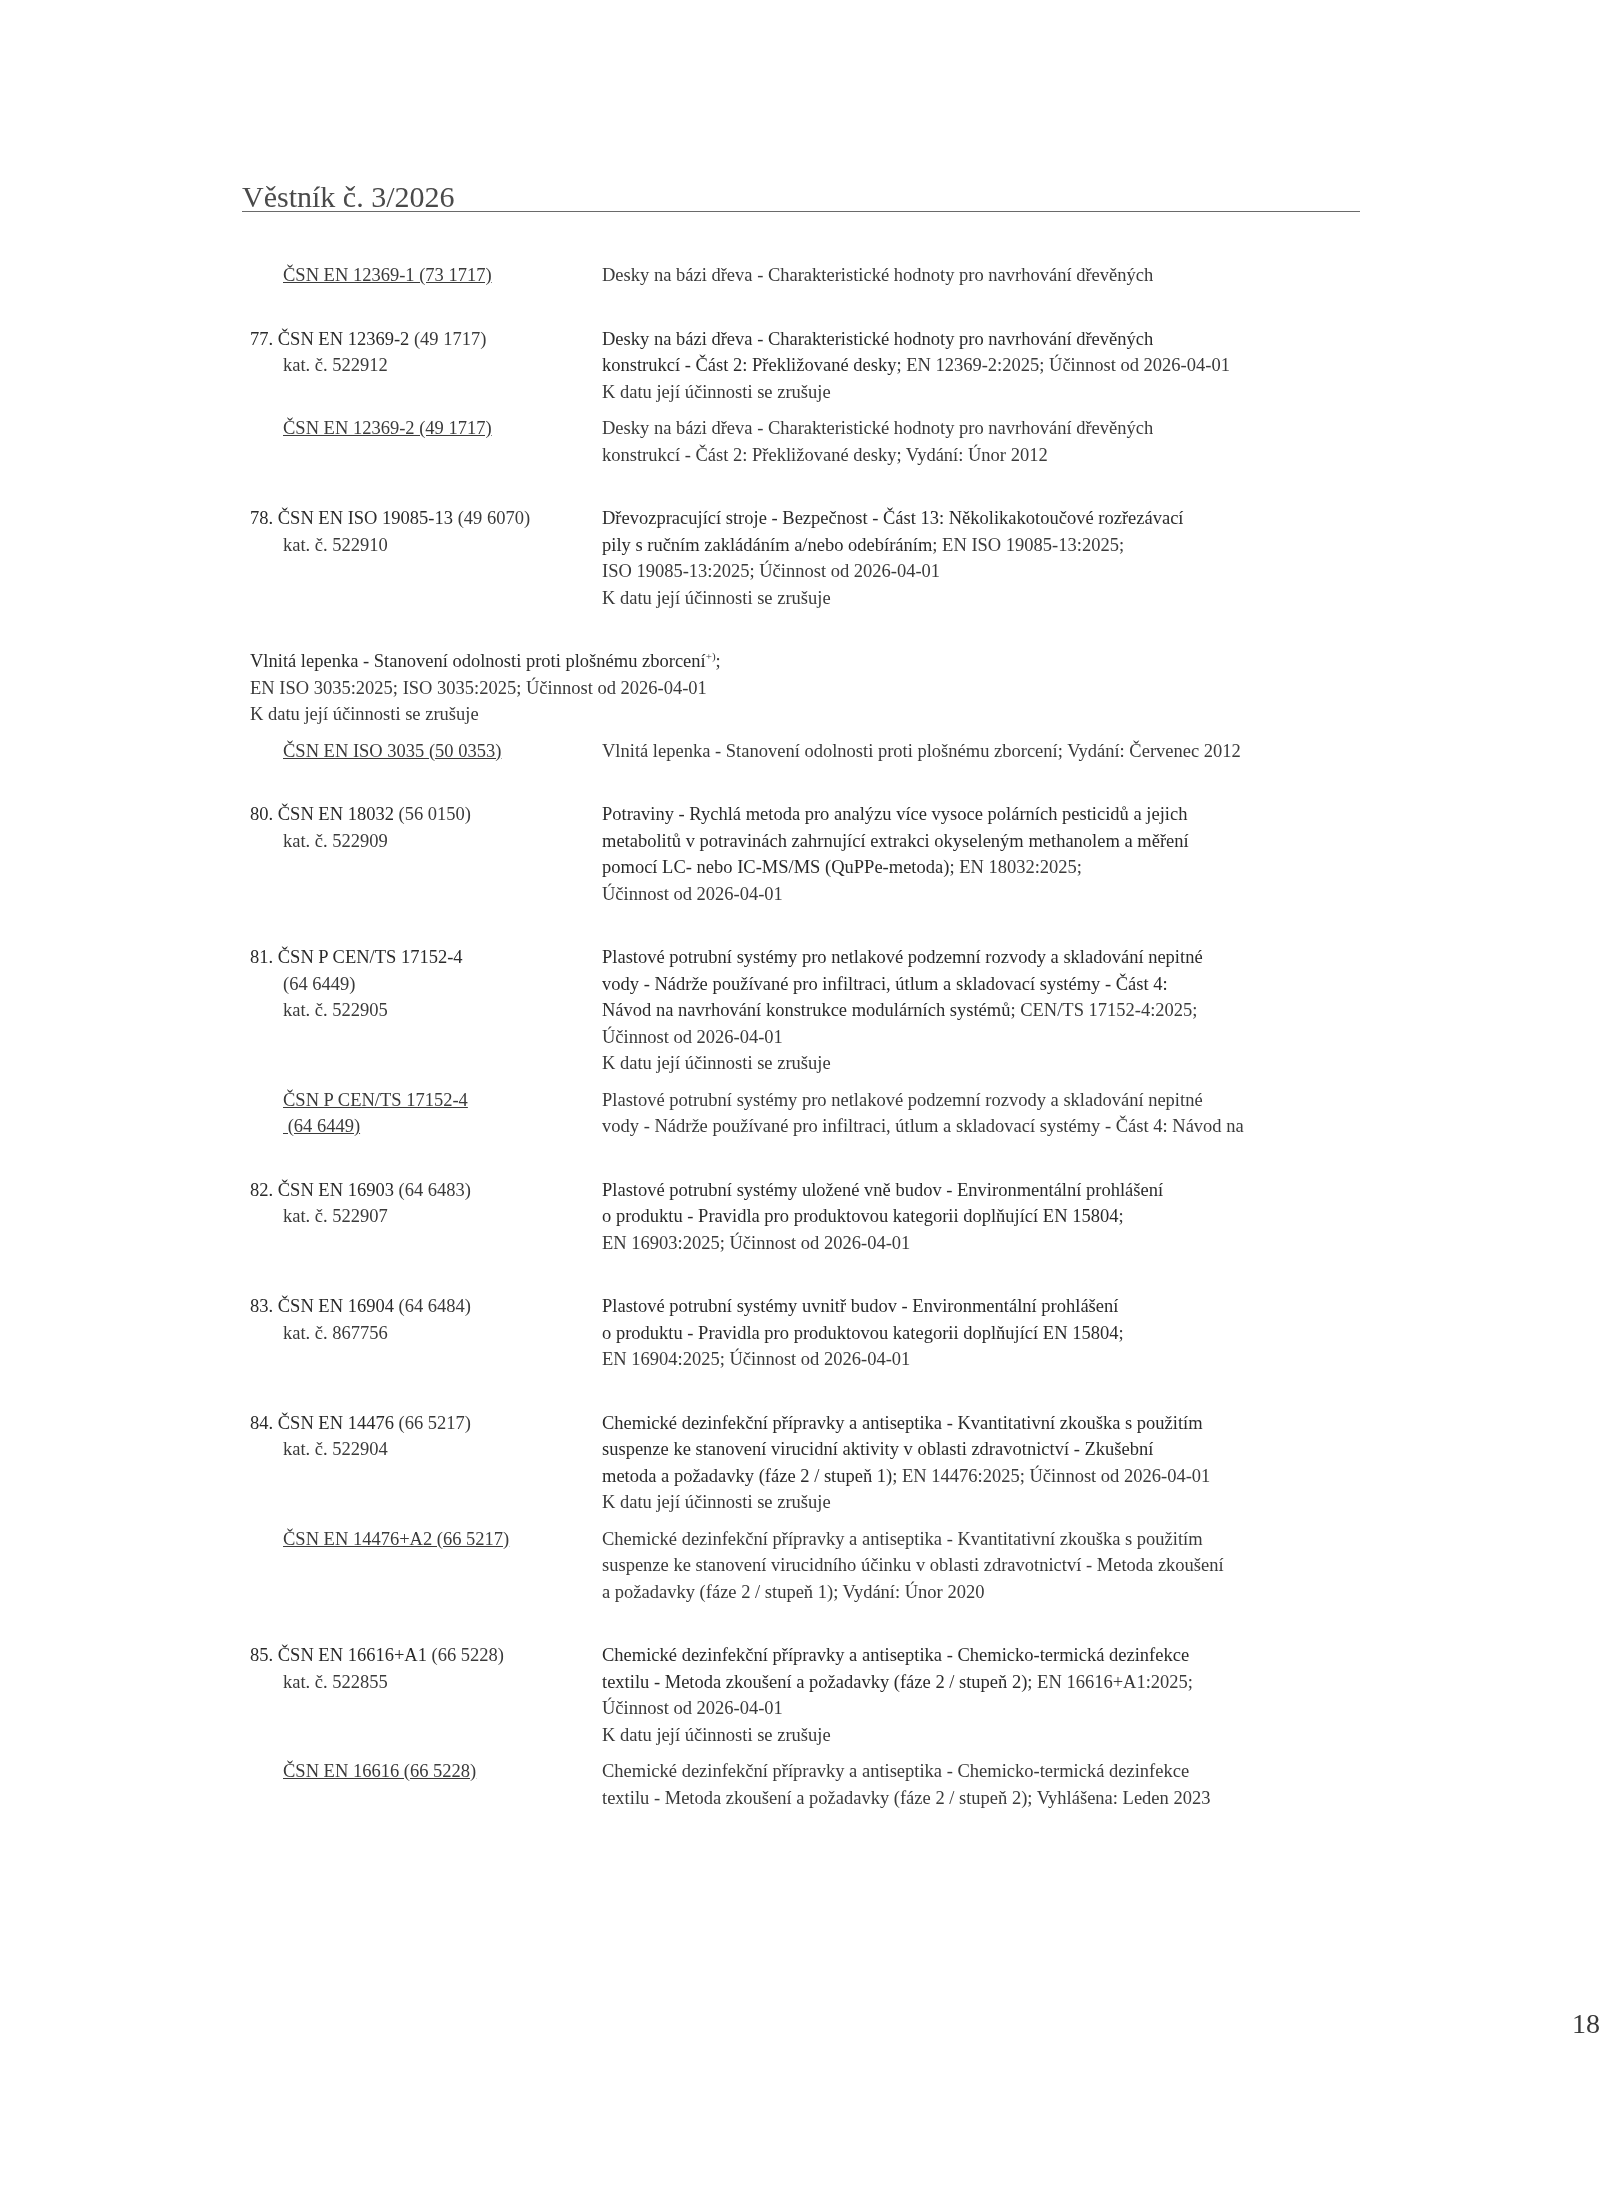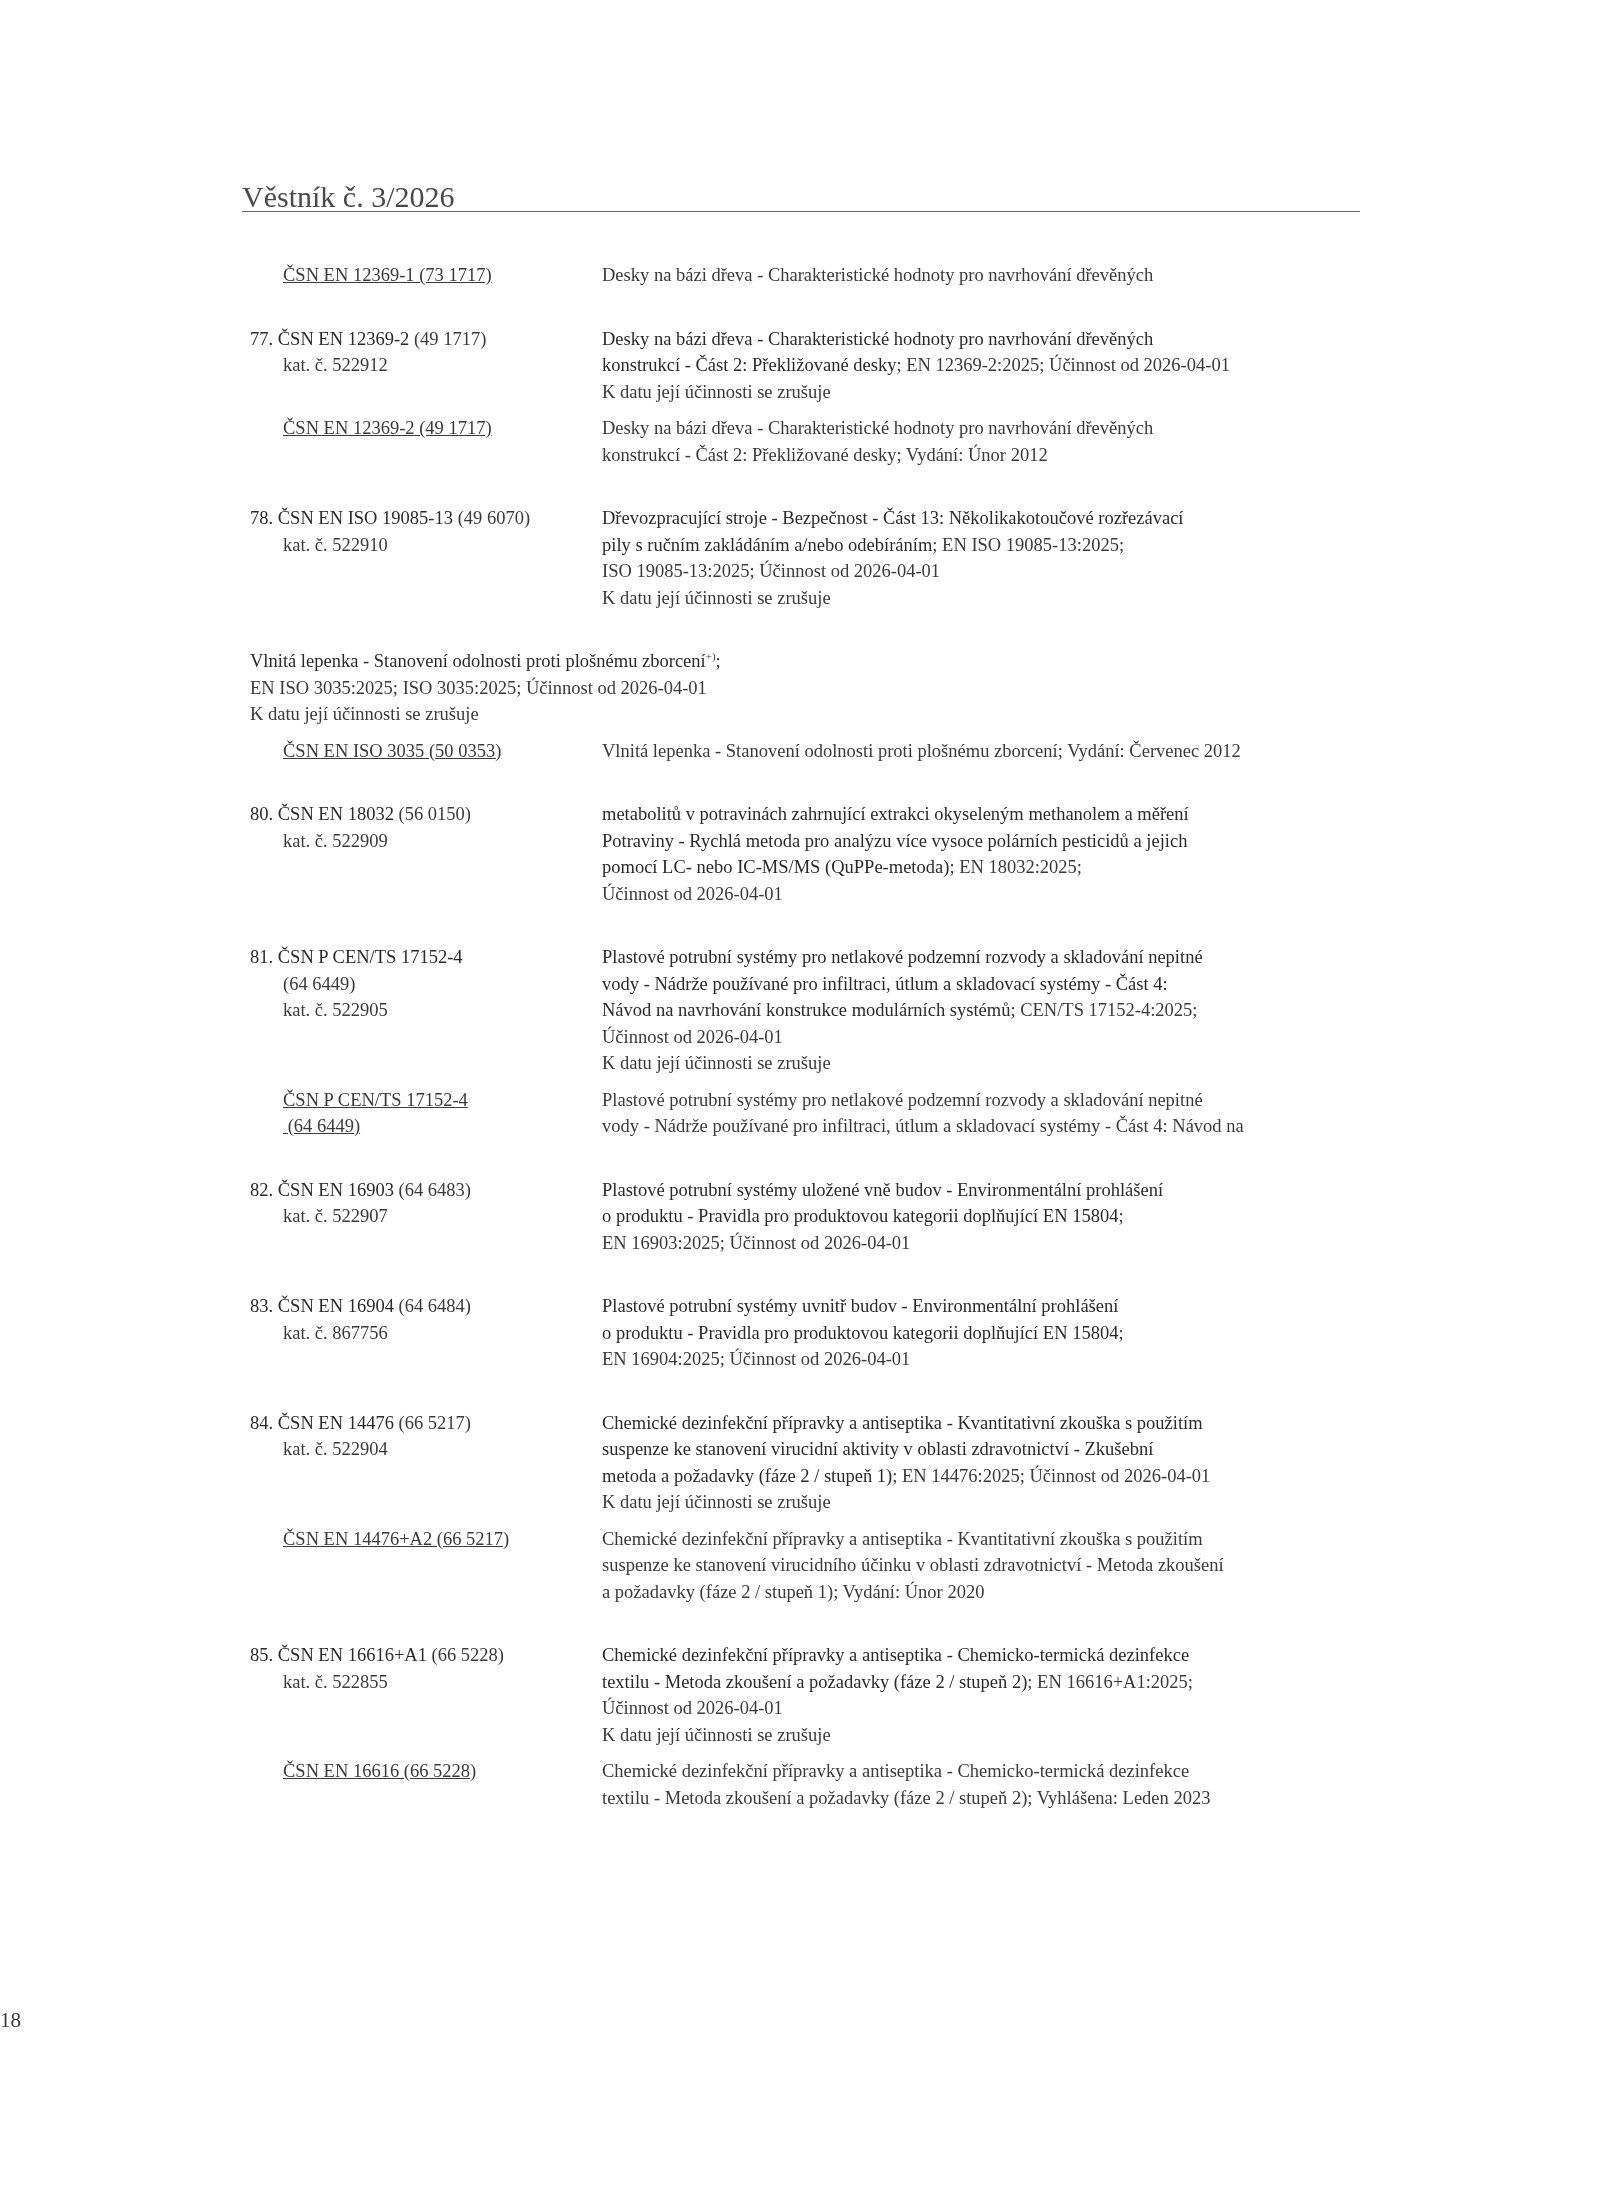--- a/index.html
+++ b/index.html
@@ -23,21 +23,21 @@
     .entry.old .left { padding-left: 33px; width: 319px; flex-basis: 319px; text-decoration: underline; }
     .entry.old { margin-top: 10px; }
     .entry.new .left .kat, .entry.new .left .code2 { display: block; padding-left: 33px; }
     .group { margin-bottom: 37px; }
     .group.first { margin-bottom: 37px; }
     b, .bold { font-weight: normal; color: #2a2a2a; }
     sup { font-size: 11px; line-height: 0; }
     .line { display: block; }
     .page-number {
       position: absolute; left: 0; width: 1600px; top: 2008px;
-      text-align: left; font-size: 21px; color: #3a3a3a;
+      text-align: right; font-size: 28px; color: #3a3a3a;
     }
   </style>
 </head>
 <body>
 
 <div class="page-header">
   <span>Věstník č. 3/2026</span>
 </div>
 
 <div class="content">
@@ -94,22 +94,22 @@
           </div>
           <div class="right">
             <span class="line">Vlnitá lepenka - Stanovení odolnosti proti plošnému zborcení; Vydání: Červenec 2012</span>
           </div>
         </div>
       </div>
       <div class="group">
         <div class="entry new">
           <div class="left"><span class="bold">80.</span> <span class="bold">ČSN EN 18032</span> <span>(56 0150)</span><span class="kat">kat. č. 522909</span></div>
           <div class="right">
+            <span class="line"><span class="bold">Potraviny - Rychlá metoda pro analýzu více vysoce polárních pesticidů a jejich</span><span></span></span>
             <span class="line"><span class="bold">metabolitů v potravinách zahrnující extrakci okyseleným methanolem a měření</span><span></span></span>
-            <span class="line"><span class="bold">Potraviny - Rychlá metoda pro analýzu více vysoce polárních pesticidů a jejich</span><span></span></span>
             <span class="line"><span class="bold">pomocí LC- nebo IC-MS/MS (QuPPe-metoda)</span><span>; EN 18032:2025;</span></span>
             <span class="line"><span class="bold"></span><span>Účinnost od 2026-04-01</span></span>
           </div>
         </div>
       </div>
       <div class="group">
         <div class="entry new">
           <div class="left"><span class="bold">81.</span> <span class="bold">ČSN P CEN/TS 17152-4</span> <span></span><span class="code2">(64 6449)</span><span class="kat">kat. č. 522905</span></div>
           <div class="right">
             <span class="line"><span class="bold">Plastové potrubní systémy pro netlakové podzemní rozvody a skladování nepitné</span><span></span></span>

